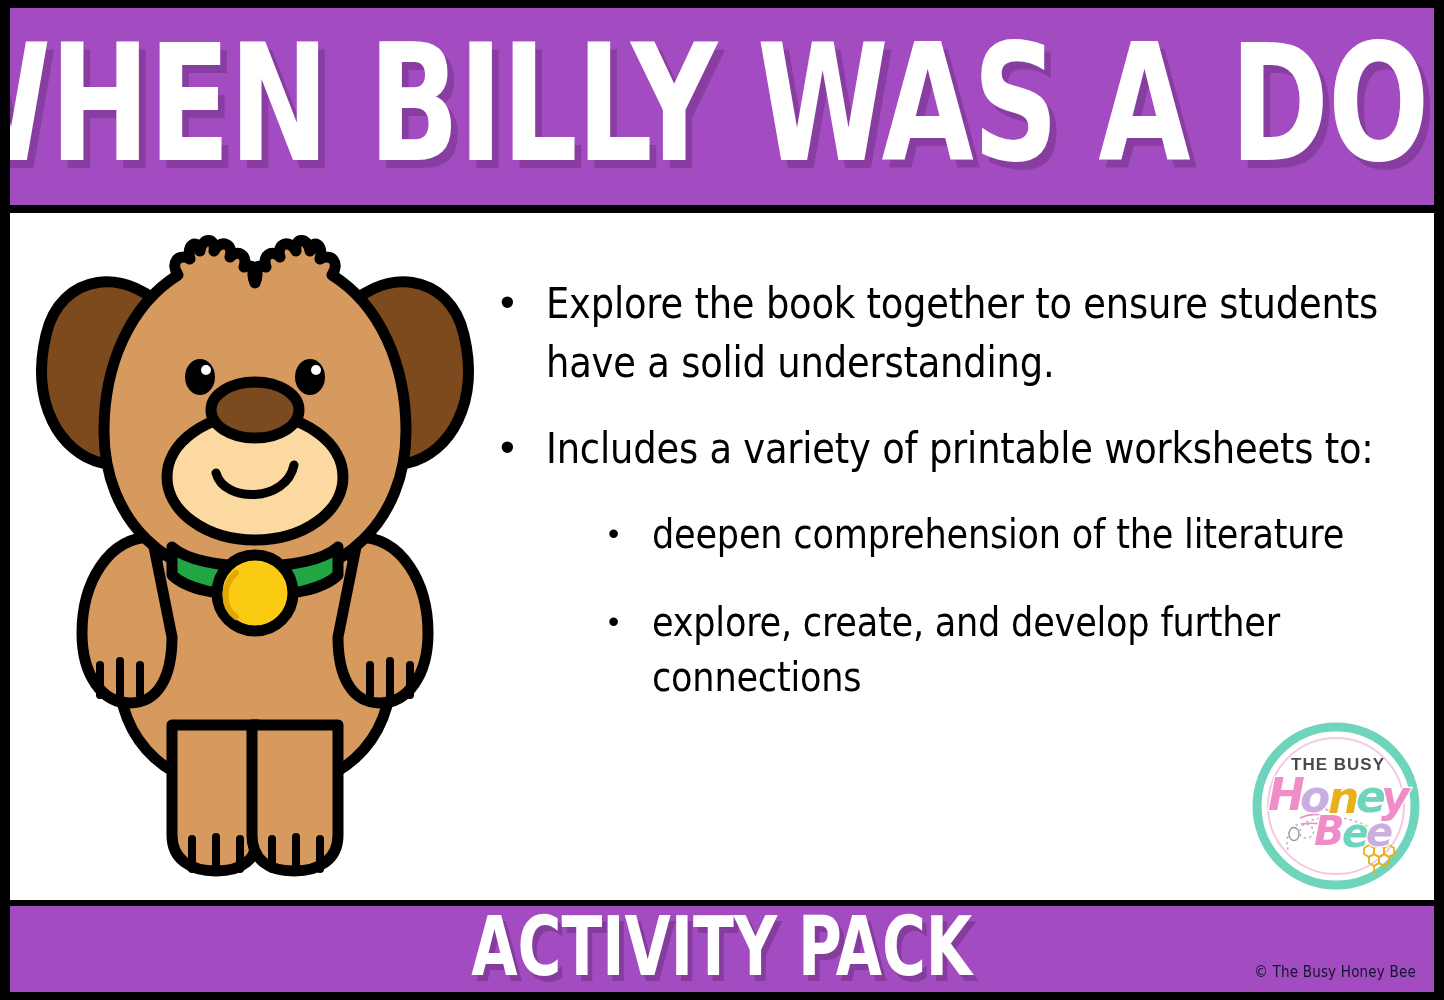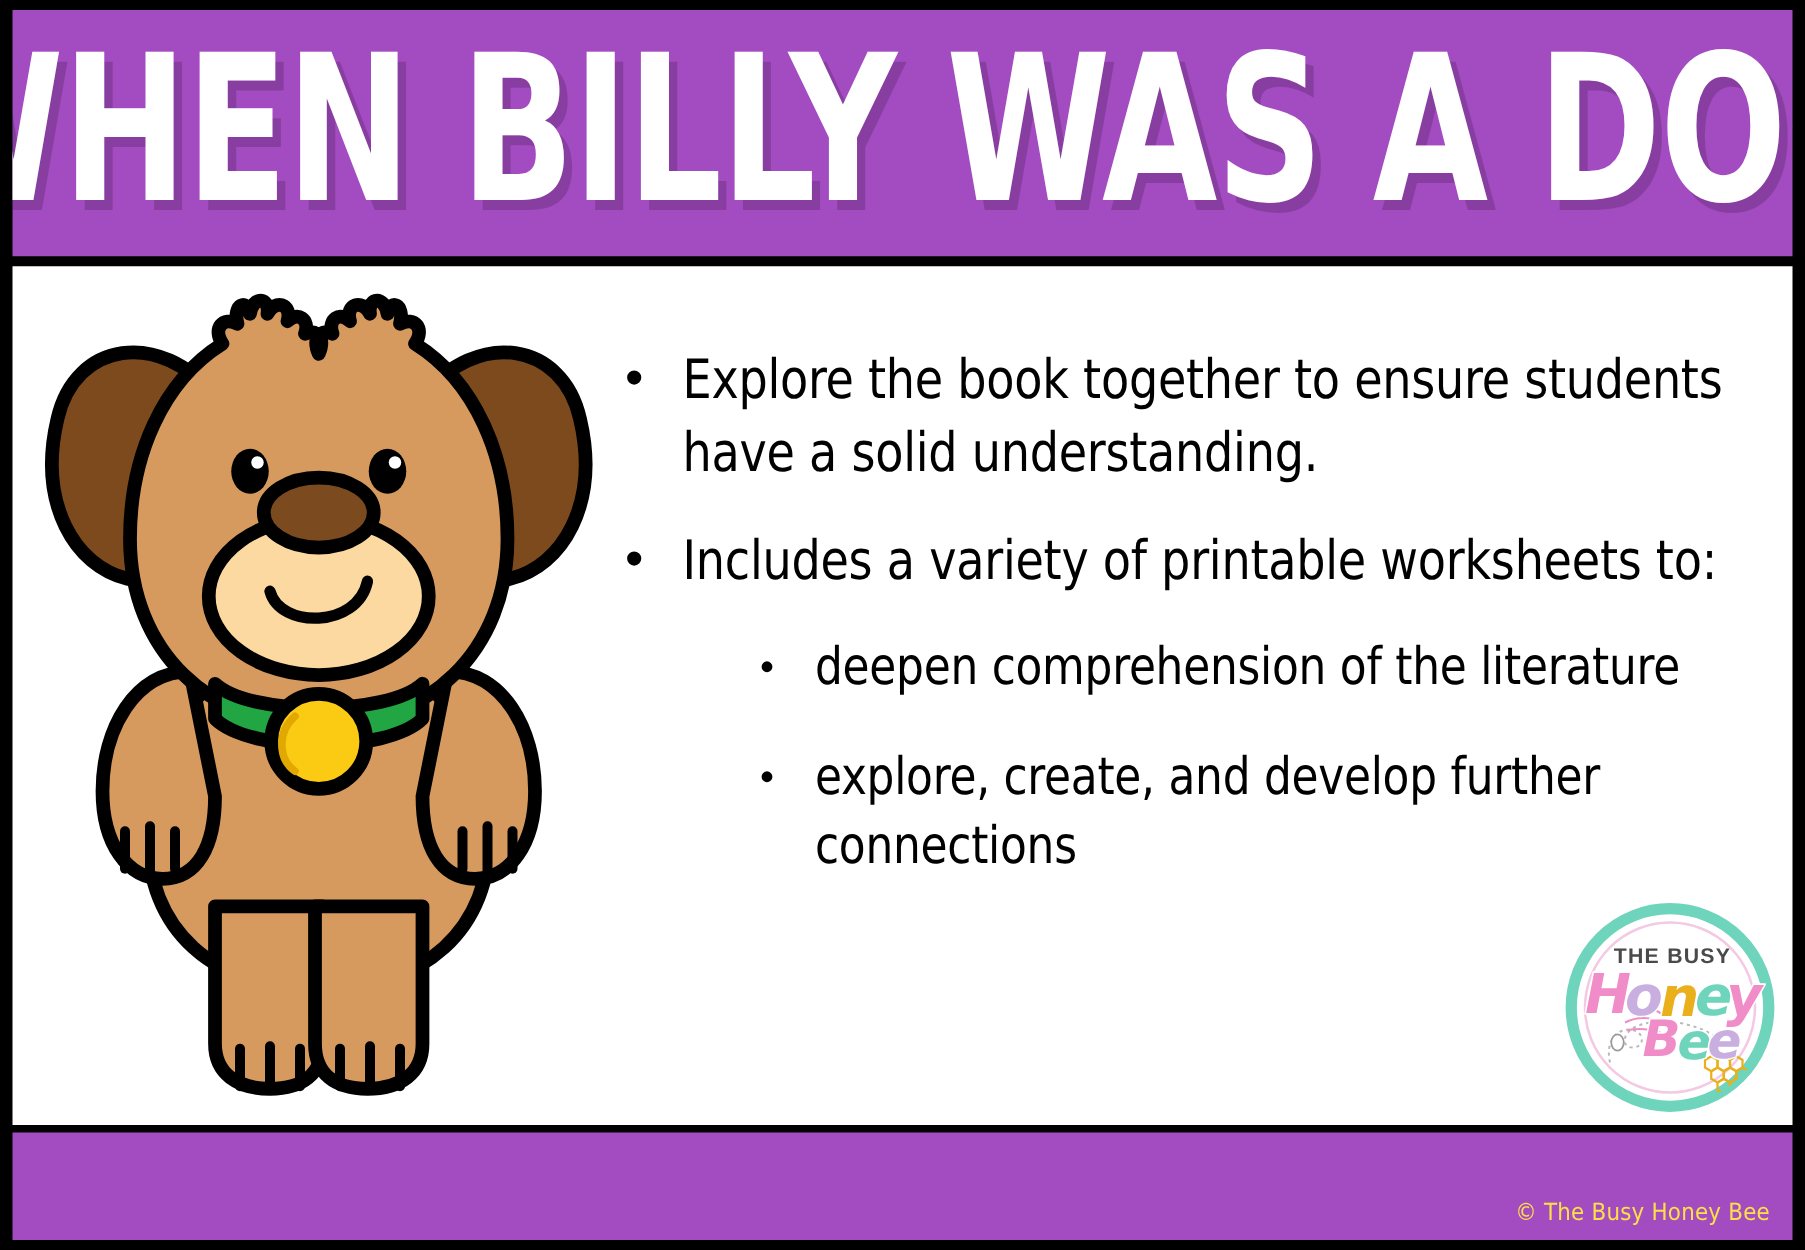--- a/index.html
+++ b/index.html
@@ -170,22 +170,22 @@
   .bottom-title span {
     display: inline-block;
     transform: scaleX(0.95) scaleY(1.16);
   }
 
   .copyright {
     position: absolute;
     right: 18px;
     bottom: 11px;
     font-family: "DejaVu Sans Condensed", "Liberation Sans Narrow", "Liberation Sans", sans-serif;
-    font-size: 19px;
-    color: #fde047;
+    font-size: 15px;
+    color: #0f172a;
     letter-spacing: 0.2px;
     white-space: nowrap;
   }
 </style>
 </head>
 <body>
 
 <div id="poster">
 
   <div class="title-banner">
@@ -340,16 +340,19 @@
             <text x="92" y="127" fill="#6FD4BC" stroke="#FFFFFF" stroke-width="2.5" paint-order="stroke">e</text>
             <text x="116" y="126" fill="#C9AEE0" stroke="#FFFFFF" stroke-width="2.5" paint-order="stroke">e</text>
           </g>
         </g>
       </svg>
     </div>
 
   </div>
 
   <div class="bottom-banner">
+    <div class="bottom-title">
+      <span>ACTIVITY PACK</span>
+    </div>
     <div class="copyright">© The Busy Honey Bee</div>
   </div>
 
 </div>
 
 </body></html>

